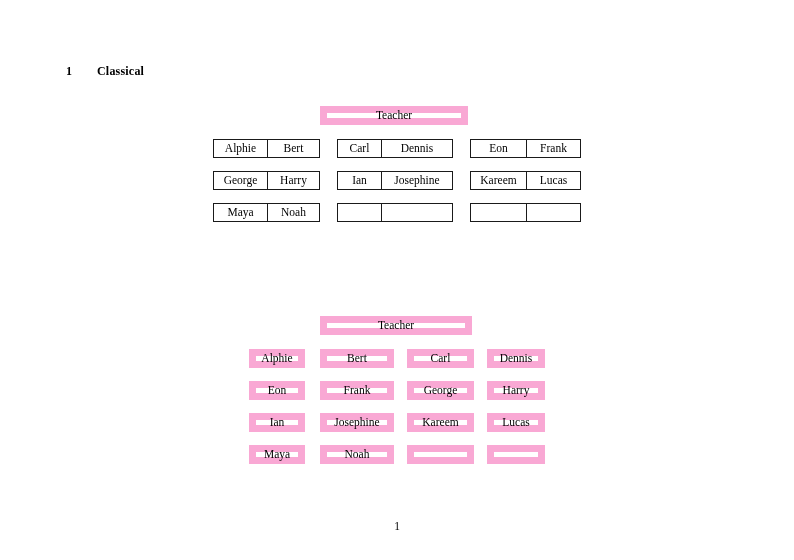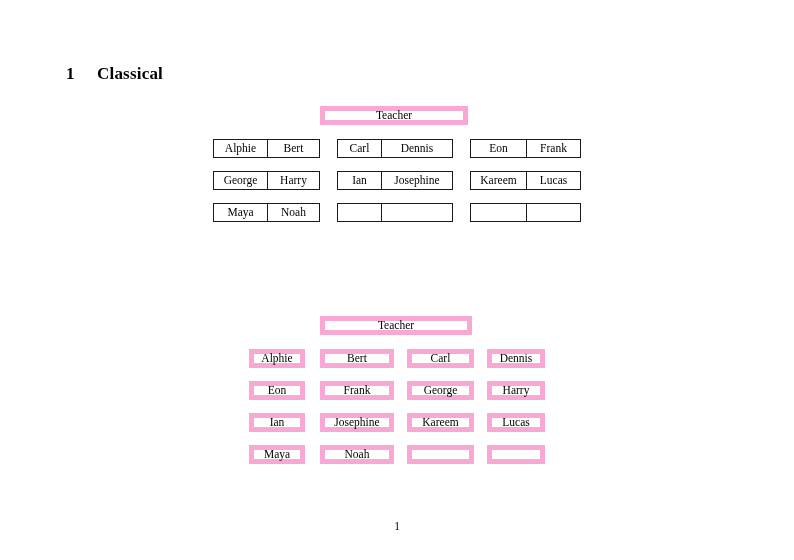--- a/index.html
+++ b/index.html
@@ -19,37 +19,37 @@
   .page {
     position: absolute;
     inset: 0;
     background: #ffffff;
   }
 
   
   .section-heading {
     position: absolute;
     font-weight: bold;
-    font-size: 17px;
+    font-size: 12px;
     letter-spacing: 0.2px;
     white-space: nowrap;
     color: #000;
   }
   .section-heading .sec-num {
     display: inline-block;
     width: 31px;
   }
   #heading-classical   { left: 66px; top: 64px; }
   #heading-distributed { left: 66px; top: 275px; }
 
   
   .bx {
     position: absolute;
     box-sizing: border-box;
-    border: 5px solid #f9a8d4;
+    border: 7px solid #f9a8d4;
     background: #ffffff;
     font-size: 11.5px;
     line-height: 1;
     display: flex;
     align-items: center;
     justify-content: center;
     color: #000;
     white-space: nowrap;
   }
 

